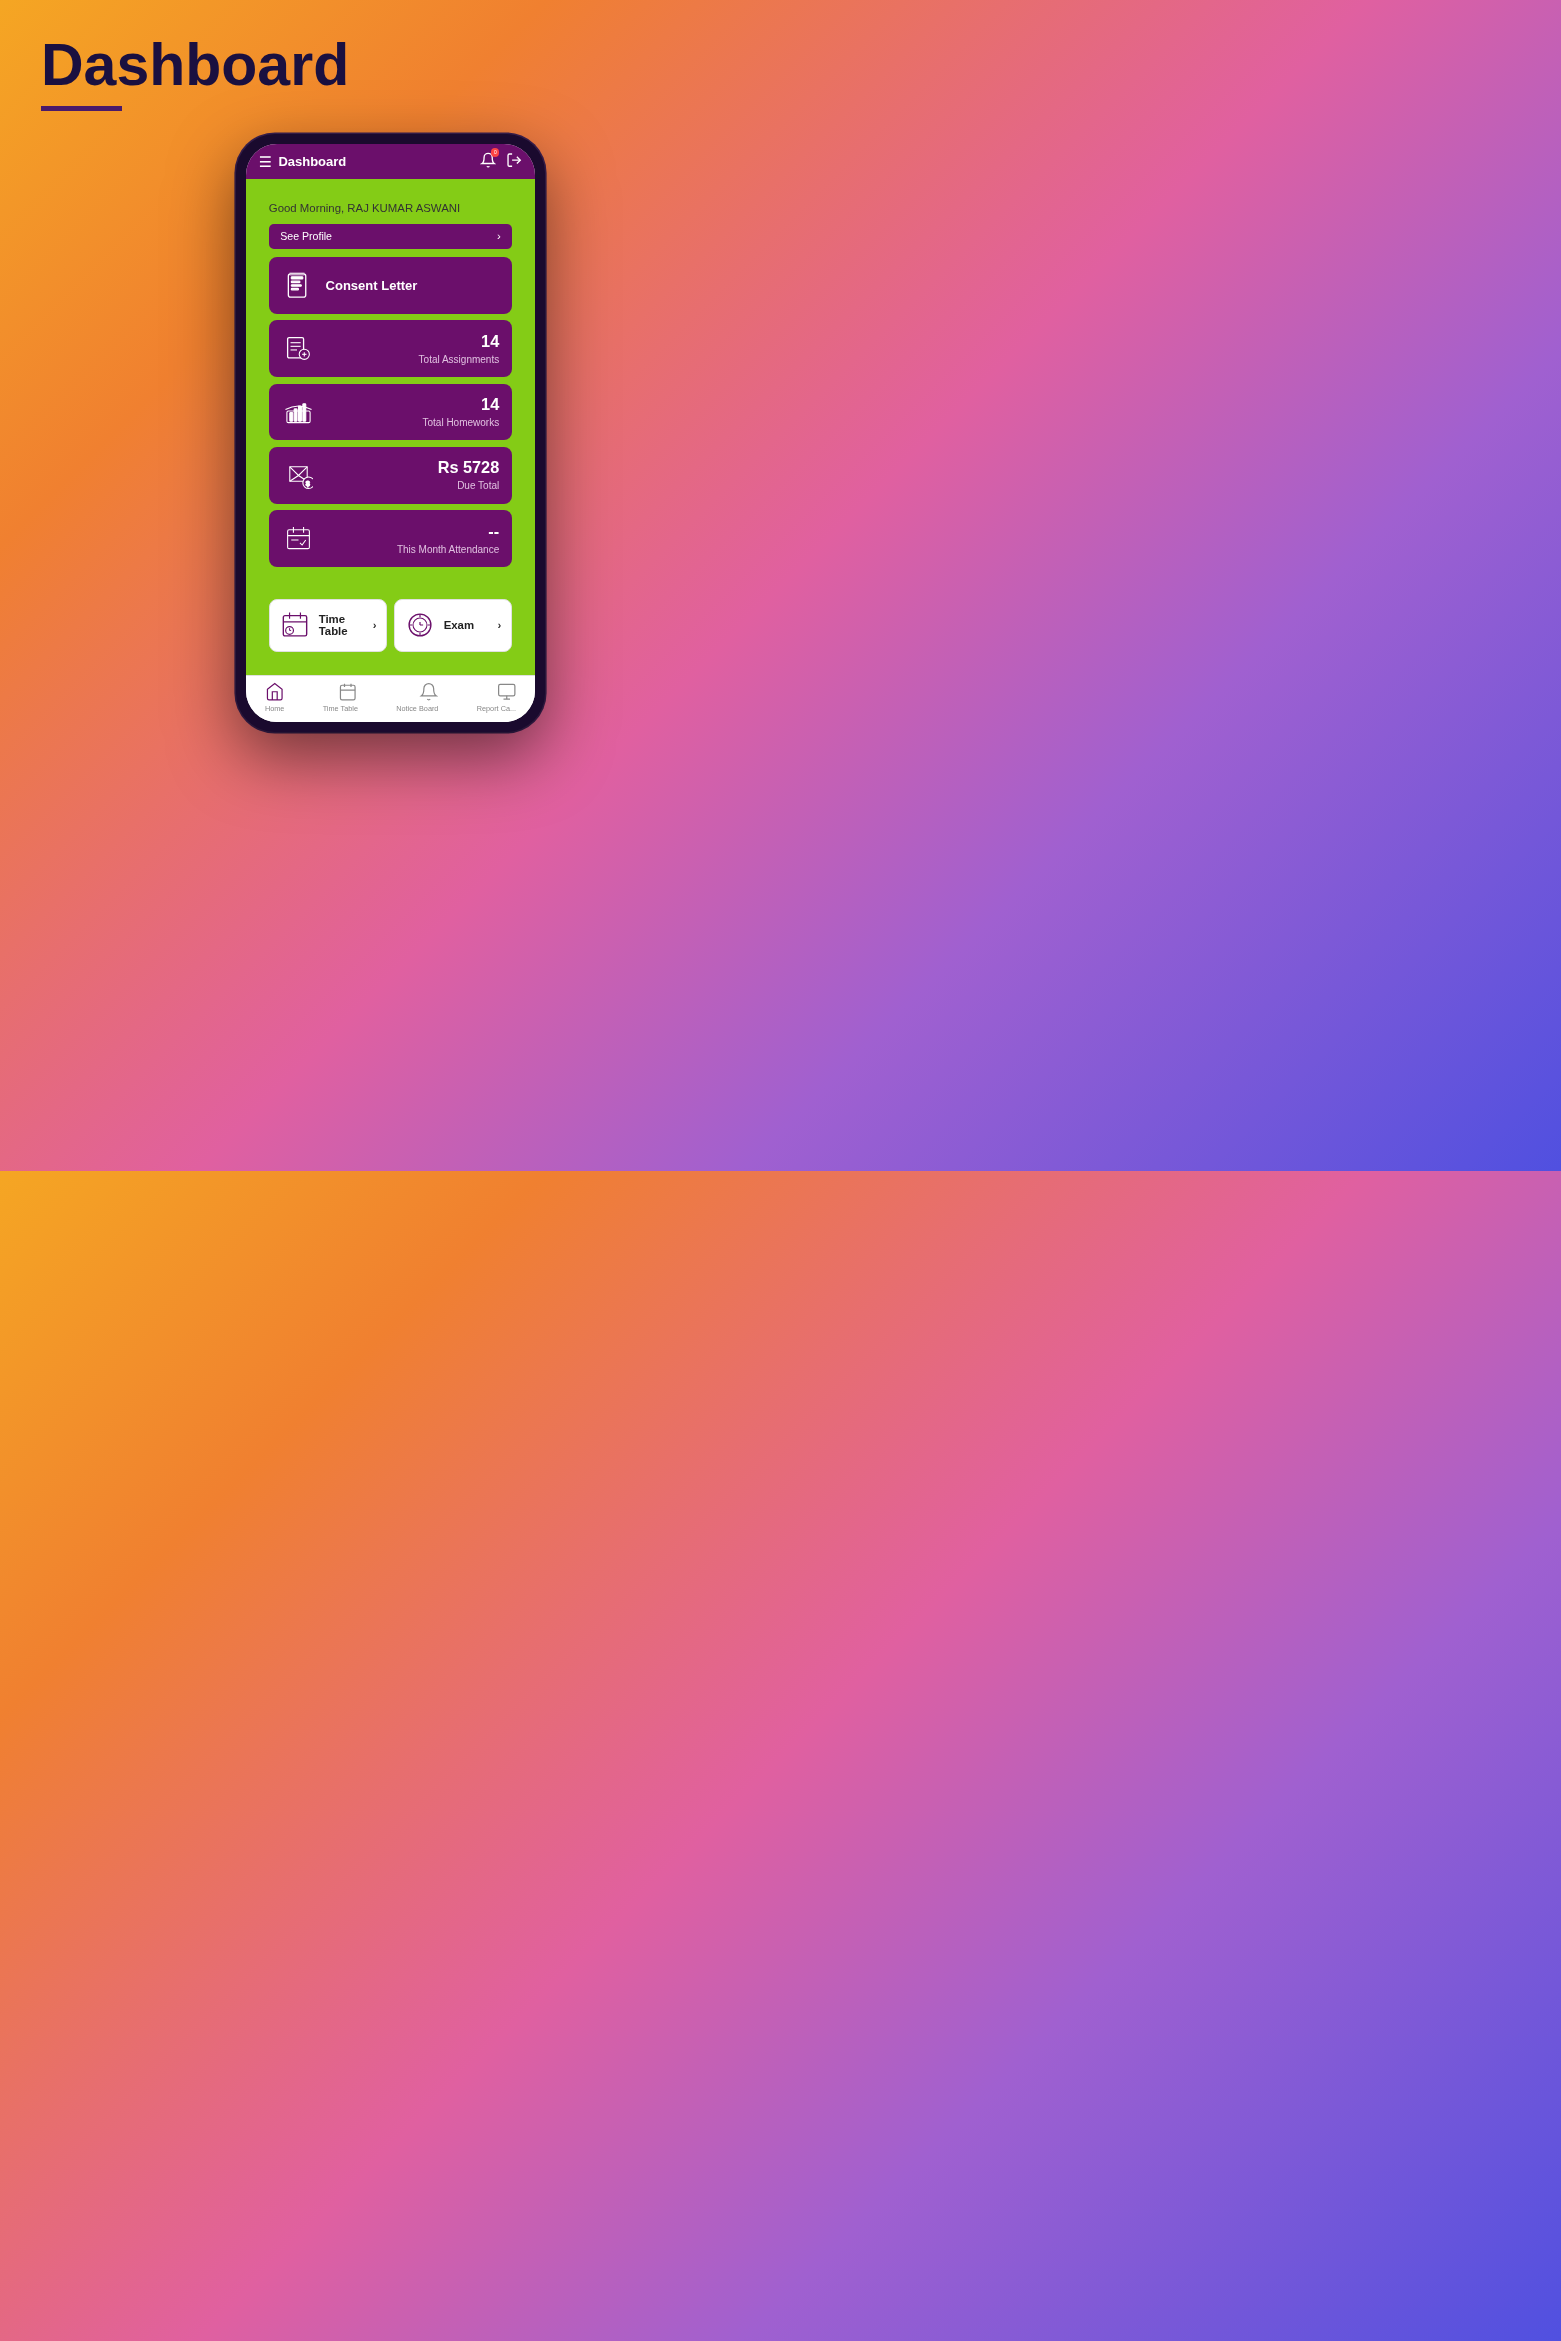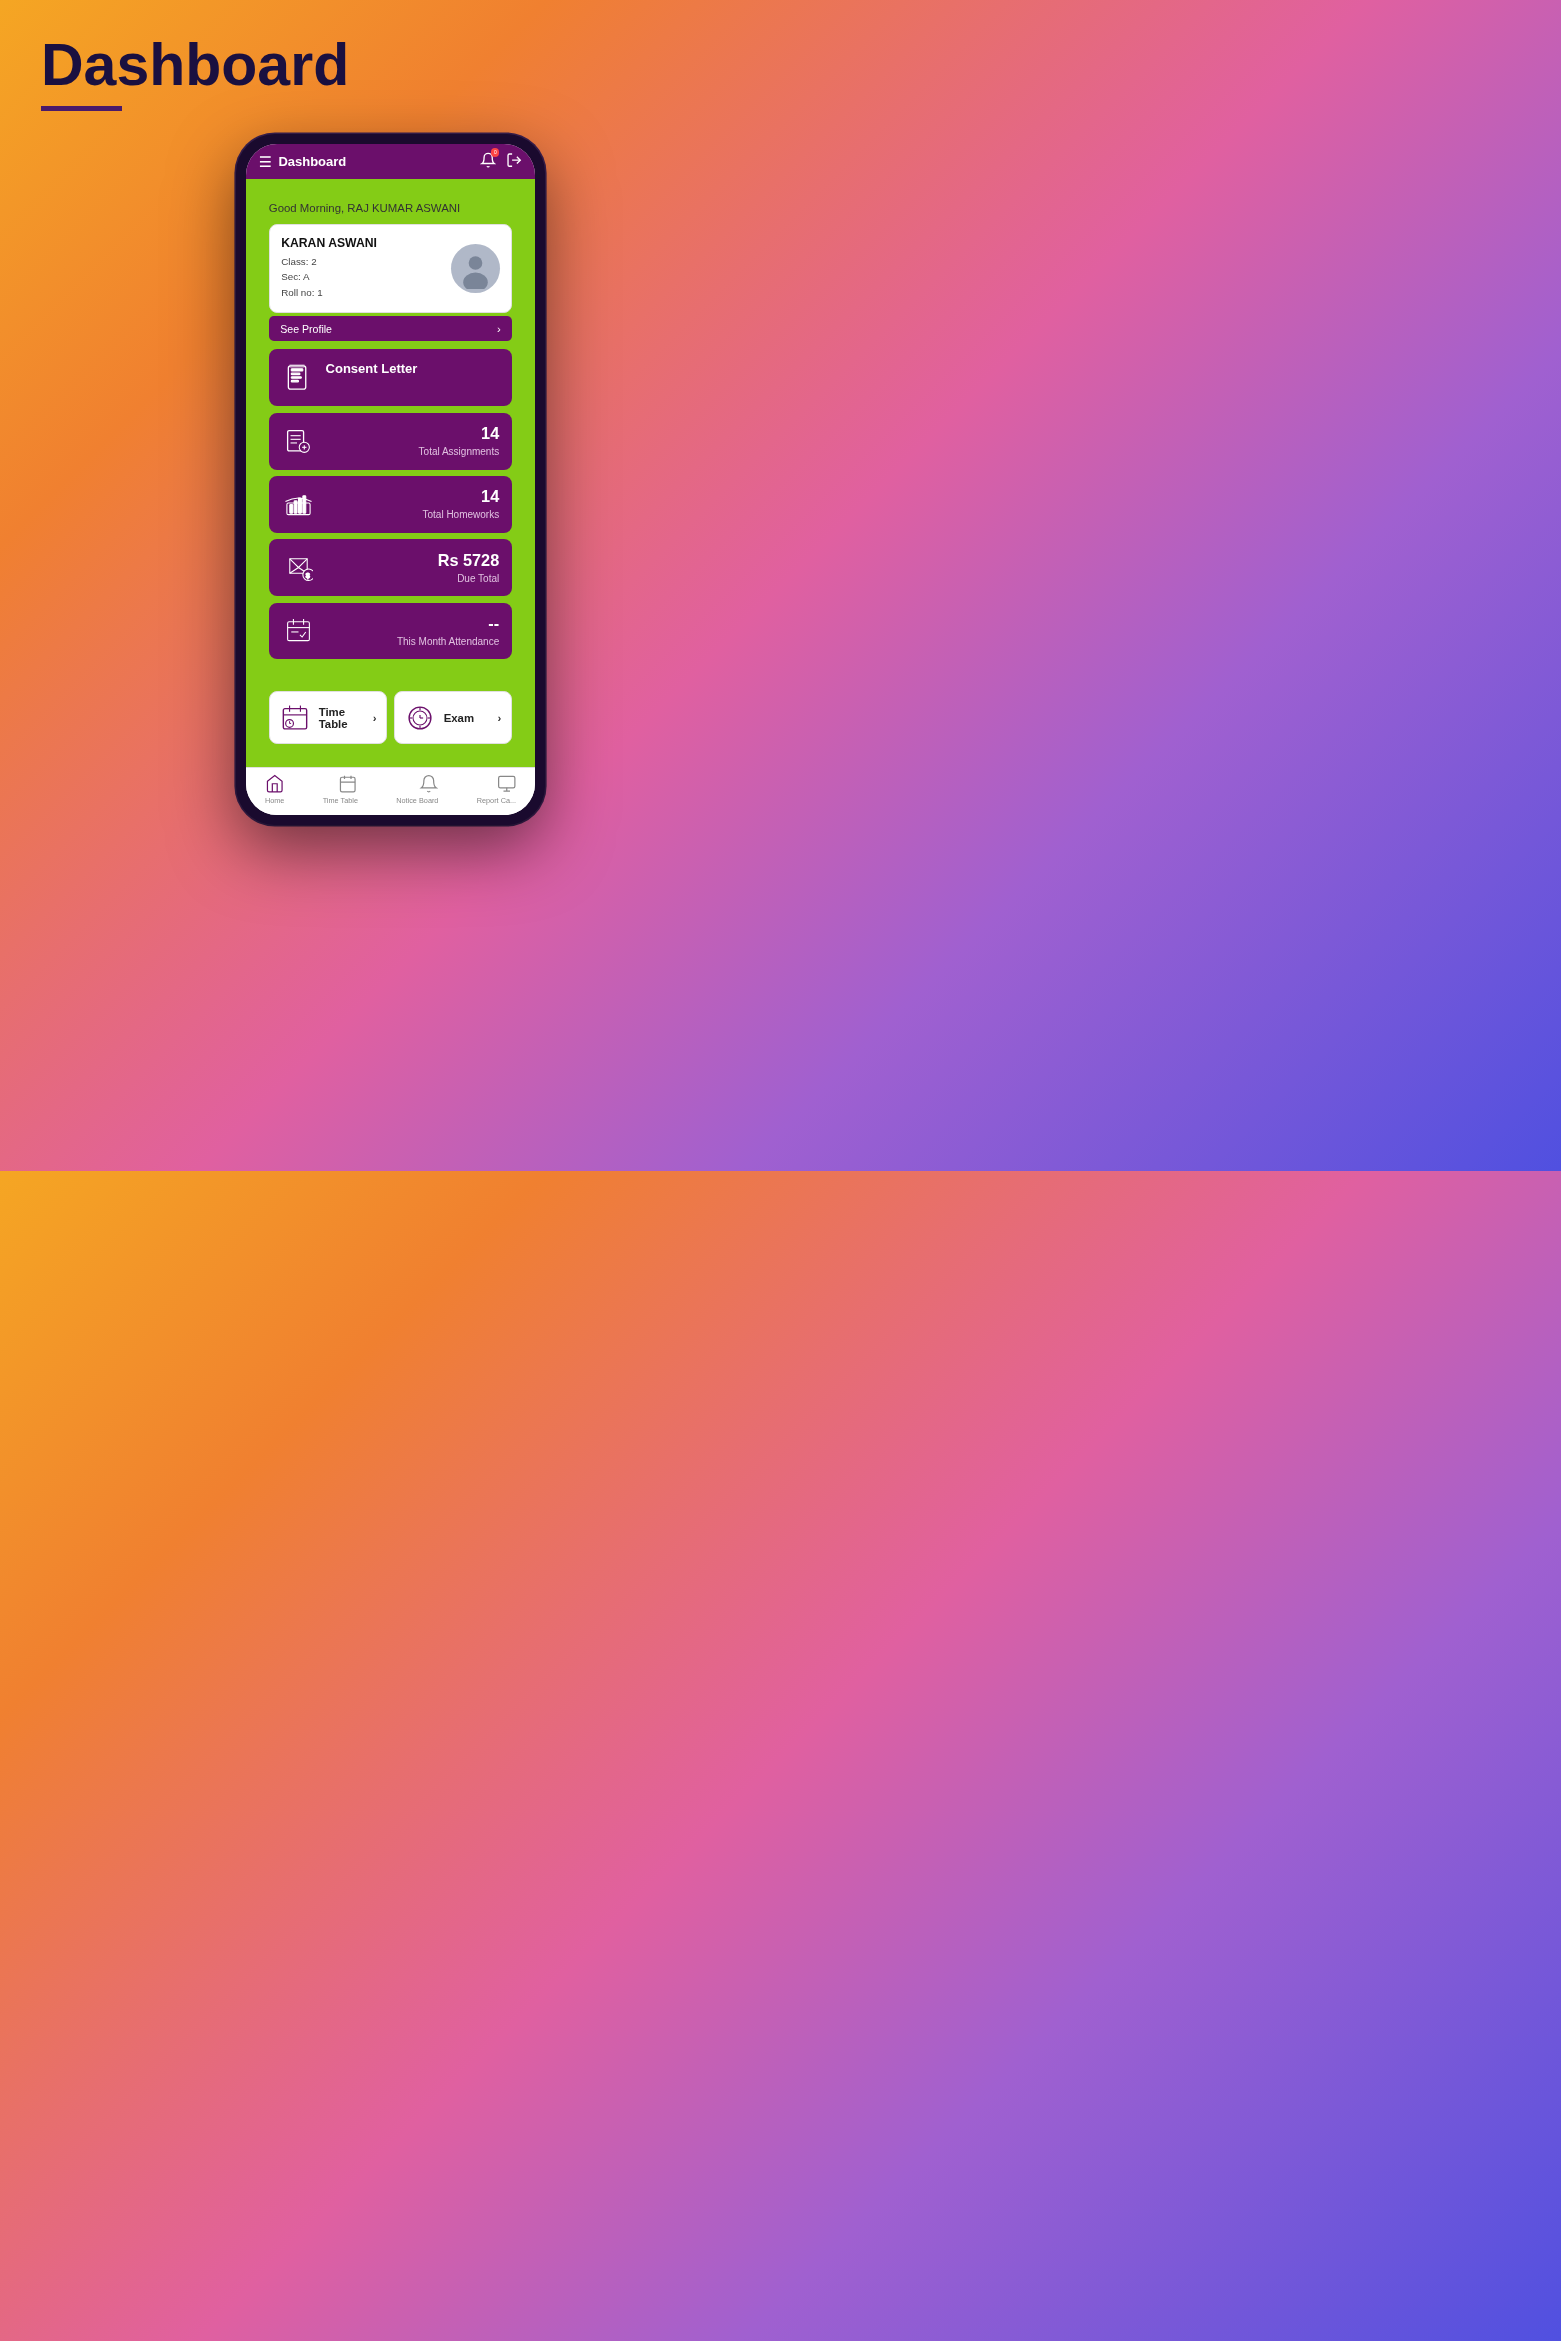--- a/index.html
+++ b/index.html
@@ -204,21 +204,21 @@
       padding: 11.4px 13px;
       display: flex;
       align-items: center;
       justify-content: space-between;
       margin-bottom: 6.5px;
       cursor: pointer;
     }
 
     .menu-card-left {
       display: flex;
-      align-items: flex-start;
+      align-items: center;
       gap: 9.8px;
     }
 
     .menu-icon {
       width: 34px;
       height: 34px;
       display: flex;
       align-items: center;
       justify-content: center;
       color: white;
@@ -373,35 +373,20 @@
                 <line x1="21" y1="12" x2="9" y2="12"></line>
               </svg>
             </div>
           </div>
         </div>
 
         <div class="app-body">
 
           <div class="greeting">Good Morning, RAJ KUMAR ASWANI</div>
 
-          <div class="student-card">
-            <div class="student-info">
-              <div class="student-name">KARAN ASWANI</div>
-              <div class="student-detail">Class: 2</div>
-              <div class="student-detail">Sec: A</div>
-              <div class="student-detail">Roll no: 1</div>
-            </div>
-            <div class="student-avatar">
-              <svg viewBox="0 0 60 60" fill="none" xmlns="http://www.w3.org/2000/svg">
-                <circle cx="30" cy="30" r="30" fill="#b0b8c8"></circle>
-                <circle cx="30" cy="22" r="10" fill="#7a8598"></circle>
-                <ellipse cx="30" cy="50" rx="18" ry="14" fill="#7a8598"></ellipse>
-              </svg>
-            </div>
-          </div>
 
           <div class="see-profile-bar">
             <span>See Profile</span>
             <span class="arrow">›</span>
           </div>
 
           <div class="menu-card">
             <div class="menu-card-left">
               <div class="menu-icon">
                 <svg viewBox="0 0 40 40">

